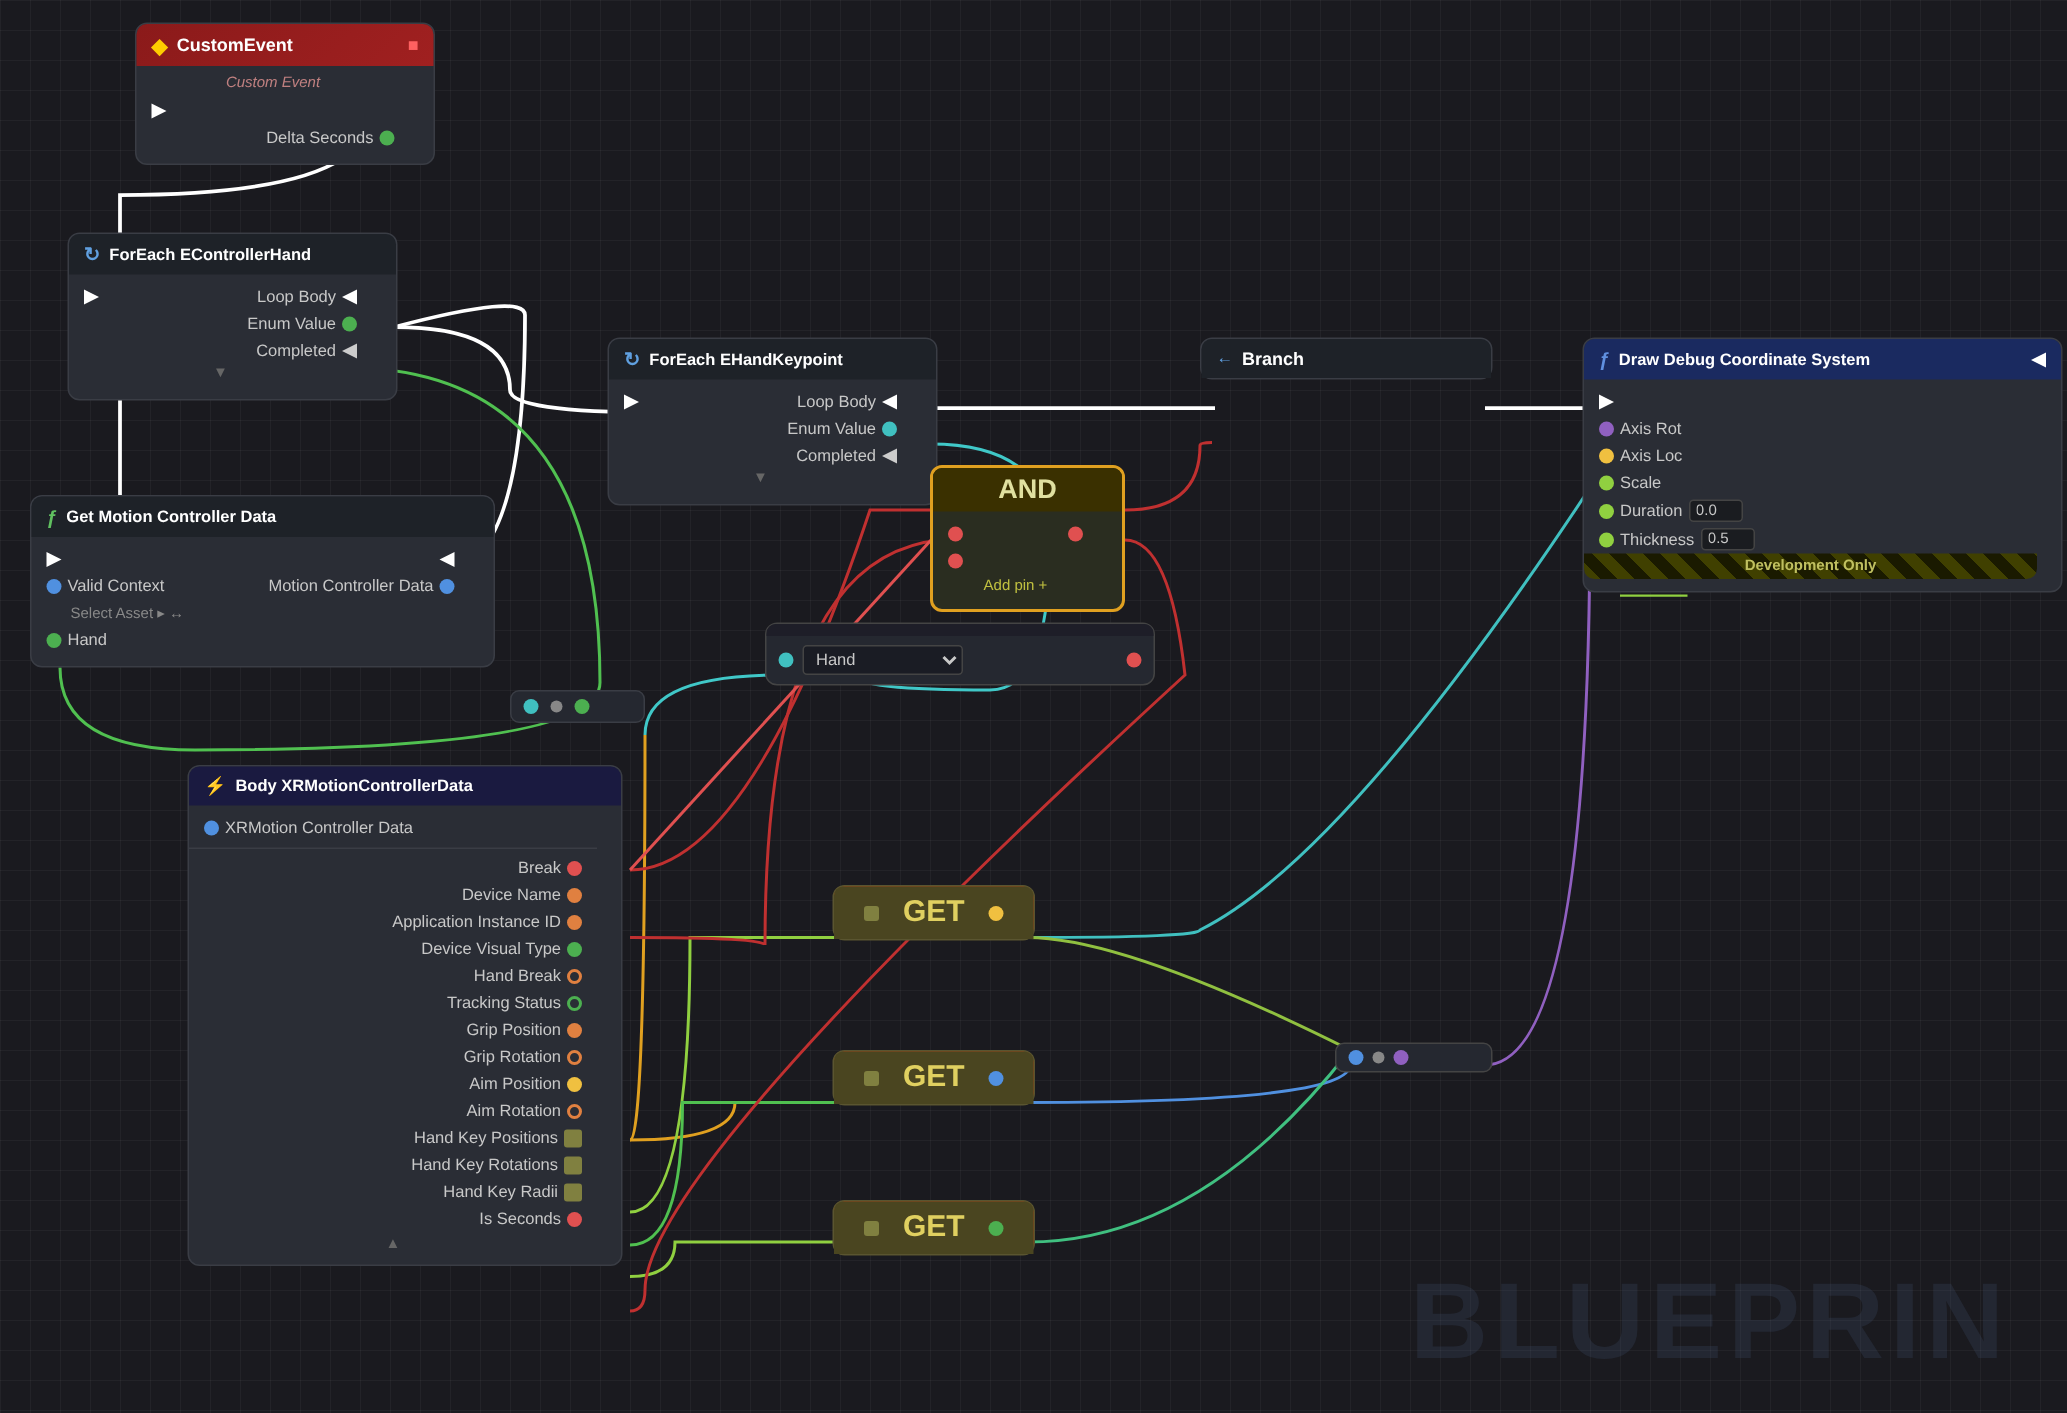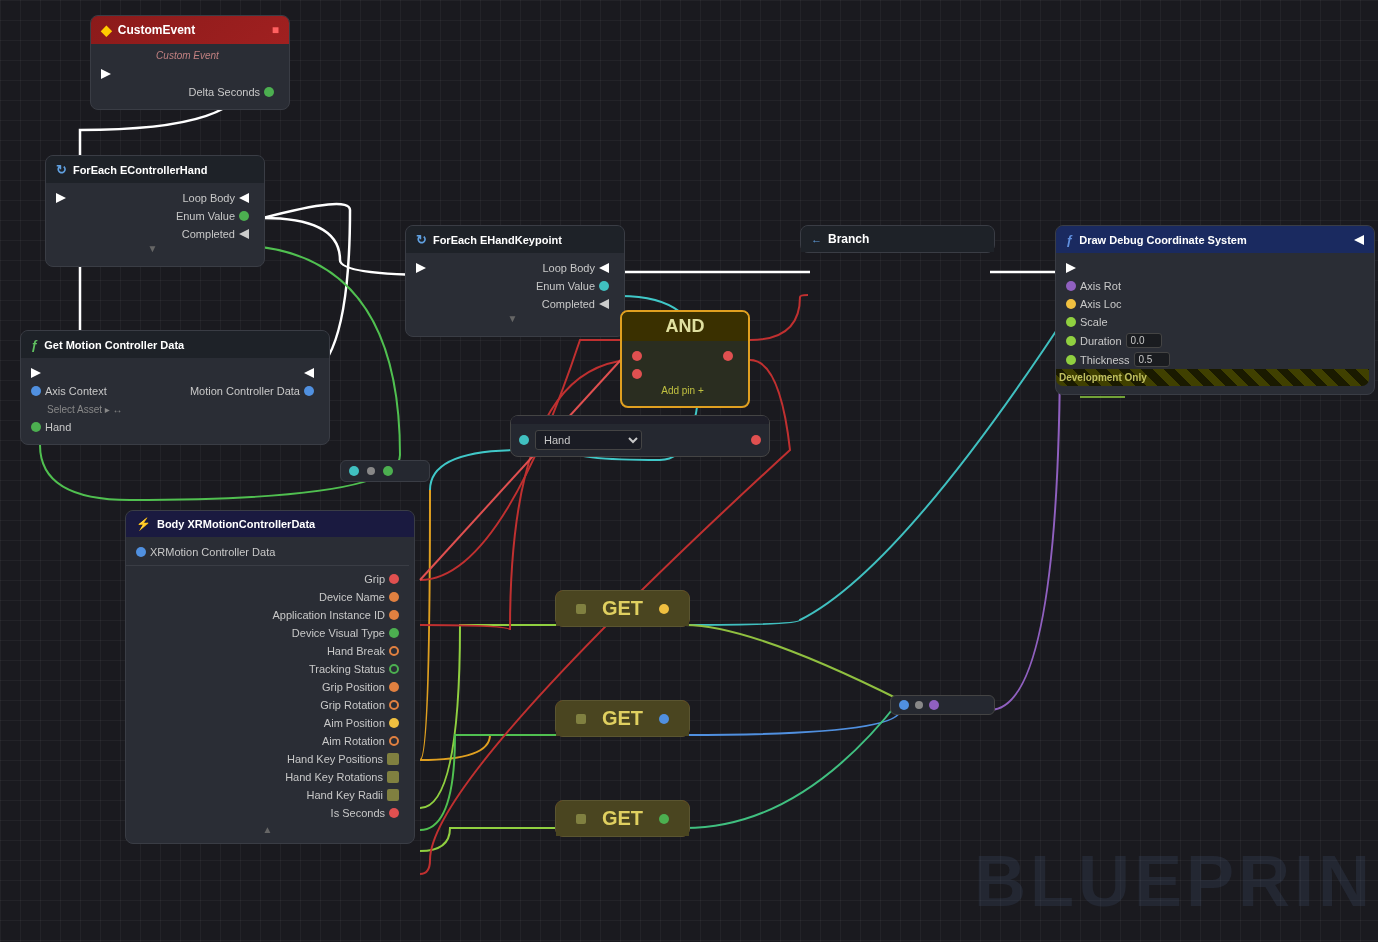--- a/index.html
+++ b/index.html
@@ -13,21 +13,21 @@
       height: 942px;
       overflow: hidden;
       font-family: 'Segoe UI', Arial, sans-serif;
       position: relative;
     }
 
     
     .blueprint-watermark {
       position: absolute;
       bottom: 20px;
-      right: 4px;
+      right: 38px;
       font-size: 72px;
       font-weight: 900;
       color: rgba(80,100,140,0.18);
       letter-spacing: 4px;
       user-select: none;
       pointer-events: none;
     }
 
     
     .node {
@@ -42,21 +42,21 @@
       border-radius: 7px 7px 0 0;
       padding: 6px 10px;
       font-size: 12px;
       font-weight: bold;
       display: flex;
       align-items: center;
       gap: 6px;
     }
 
     .node-body {
-      padding: 6px 5px 8px 0;
+      padding: 6px 16px 8px 0;
       font-size: 11px;
     }
 
     .node-row {
       display: flex;
       align-items: center;
       padding: 2px 10px;
       gap: 4px;
       min-height: 18px;
     }
@@ -131,21 +131,21 @@
     
     .dev-only {
       background: repeating-linear-gradient(
         45deg,
         #404000,
         #404000 8px,
         #1a1a00 8px,
         #1a1a00 16px
       );
       border-radius: 0 0 7px 7px;
-      text-align: left;
+      text-align: center;
       padding: 3px;
       font-size: 10px;
       color: #c0c060;
       font-weight: bold;
     }
 
     
     .row-right { justify-content: flex-end; }
     .row-between { justify-content: space-between; }
 
@@ -364,21 +364,21 @@
     <span style="color:white; font-size:11px;">Get Motion Controller Data</span>
   </div>
   <div class="node-body">
     <div class="node-row row-between">
       <span class="pin arrow" style="border-left-color:#fff;"></span>
       <span style="flex:1"></span>
       <span class="pin arrow right" style="border-right-color:#fff;"></span>
     </div>
     <div class="node-row">
       <span class="pin pin-blue"></span>
-      <span class="pin-label">Axis Context</span>
+      <span class="pin-label">Valid Context</span>
       <span style="flex:1"></span>
       <span class="pin-label">Motion Controller Data</span>
       <span class="pin pin-blue"></span>
     </div>
     <div class="node-row">
       <span style="width:12px;"></span>
       <span class="pin-label" style="font-size:10px; color:#888;">Select Asset ▸ ↔</span>
     </div>
     <div class="node-row">
       <span class="pin pin-green"></span>
@@ -499,21 +499,21 @@
     <span style="color:#e0c040; font-size:12px;">⚡</span>
     <span style="color:white; font-size:11px;">Body XRMotionControllerData</span>
   </div>
   <div class="node-body">
     <div class="node-row">
       <span class="pin pin-blue"></span>
       <span class="pin-label">XRMotion Controller Data</span>
     </div>
     <hr class="section-divider">
     <div class="node-row row-right">
-      <span class="pin-label">Grip</span>
+      <span class="pin-label">Break</span>
       <span class="pin pin-red"></span>
     </div>
     <div class="node-row row-right">
       <span class="pin-label">Device Name</span>
       <span class="pin pin-orange"></span>
     </div>
     <div class="node-row row-right">
       <span class="pin-label">Application Instance ID</span>
       <span class="pin pin-orange"></span>
     </div>

